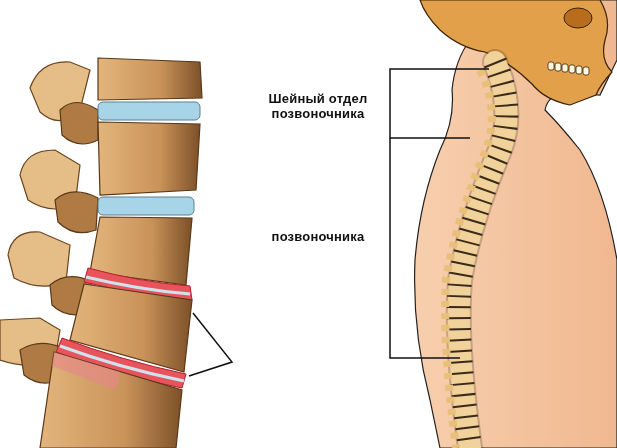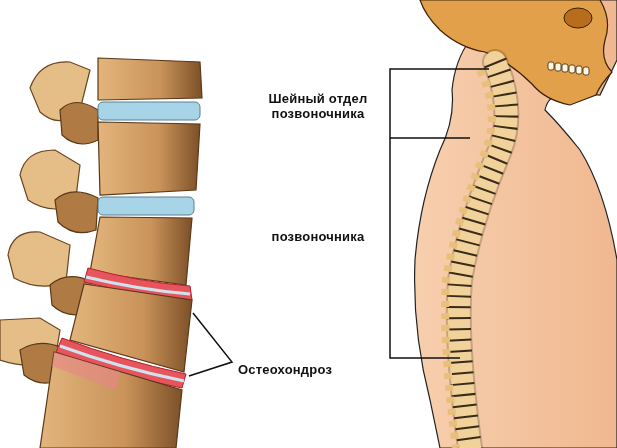--- a/index.html
+++ b/index.html
@@ -98,16 +98,13 @@
 
   <div class="label" style="left:248px; top:91px; width:140px;">
     <span>Шейный отдел</span>
     <span>позвоночника</span>
   </div>
 
   <div class="label" style="left:248px; top:229px; width:140px;">
     <span>позвоночника</span>
   </div>
 
-  <div class="label" style="left:238px; top:362px; text-align:left;">
-    <span>Остеохондроз</span>
-  </div>
 </div>
 
 </body></html>

